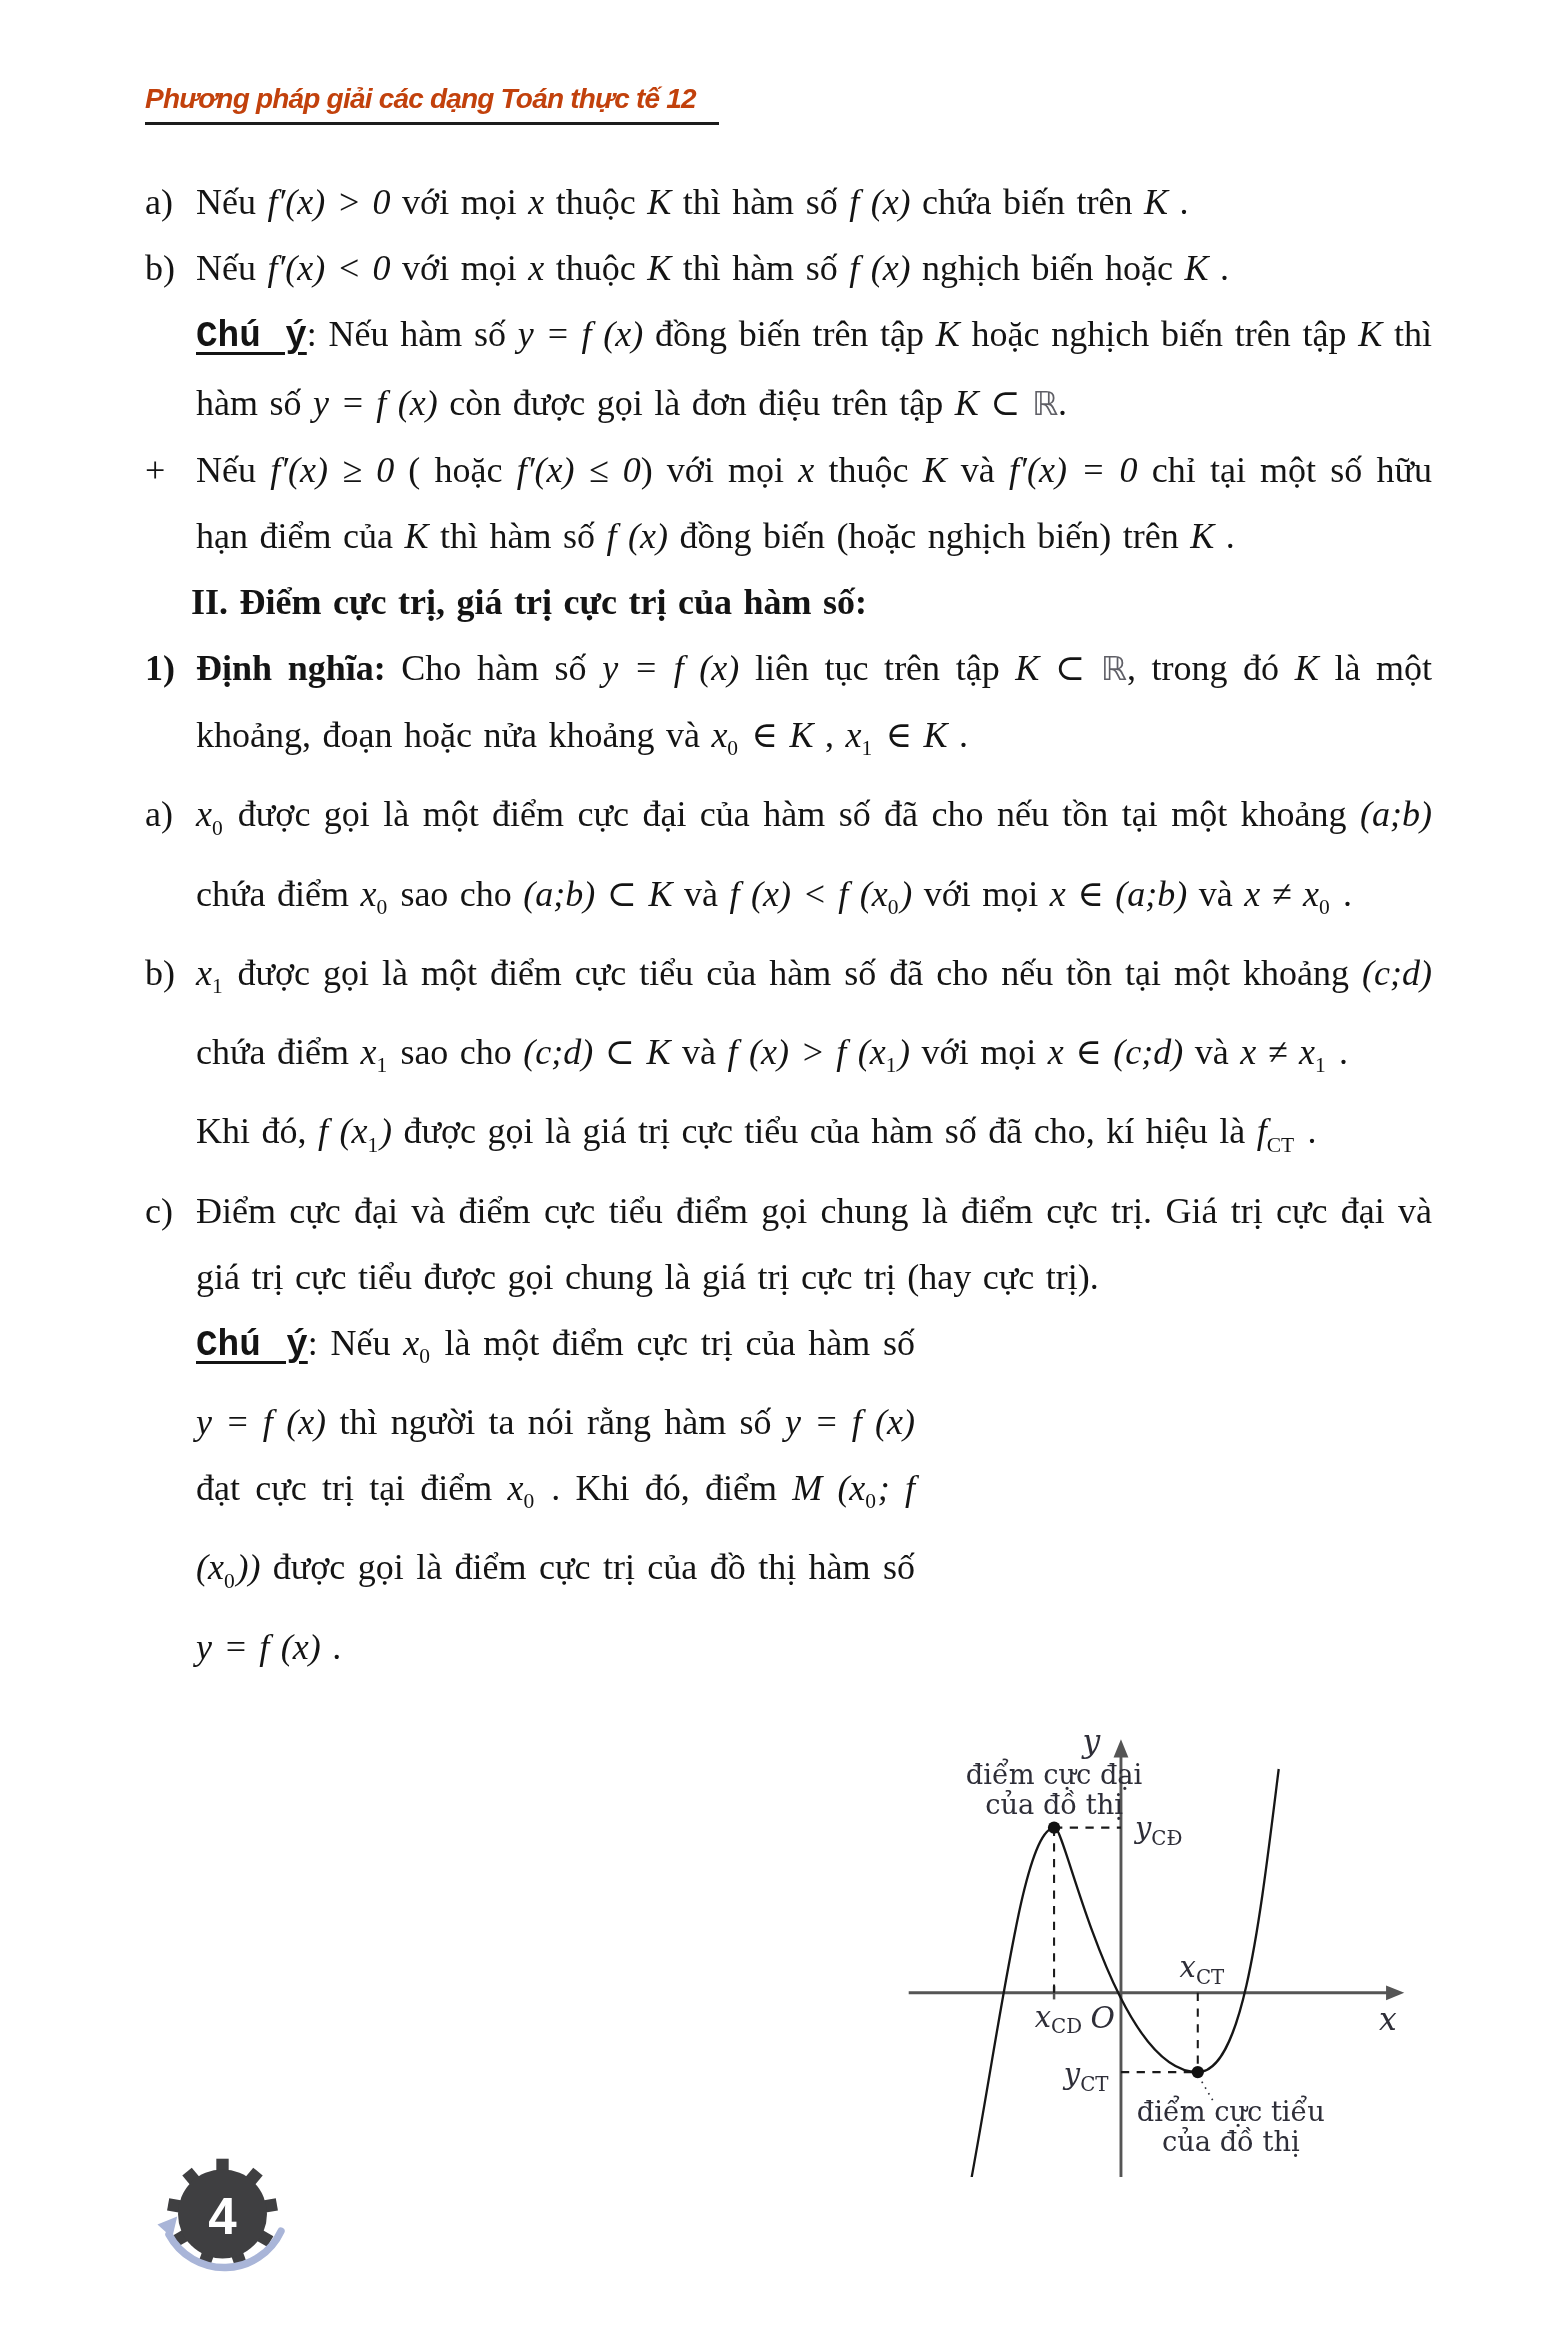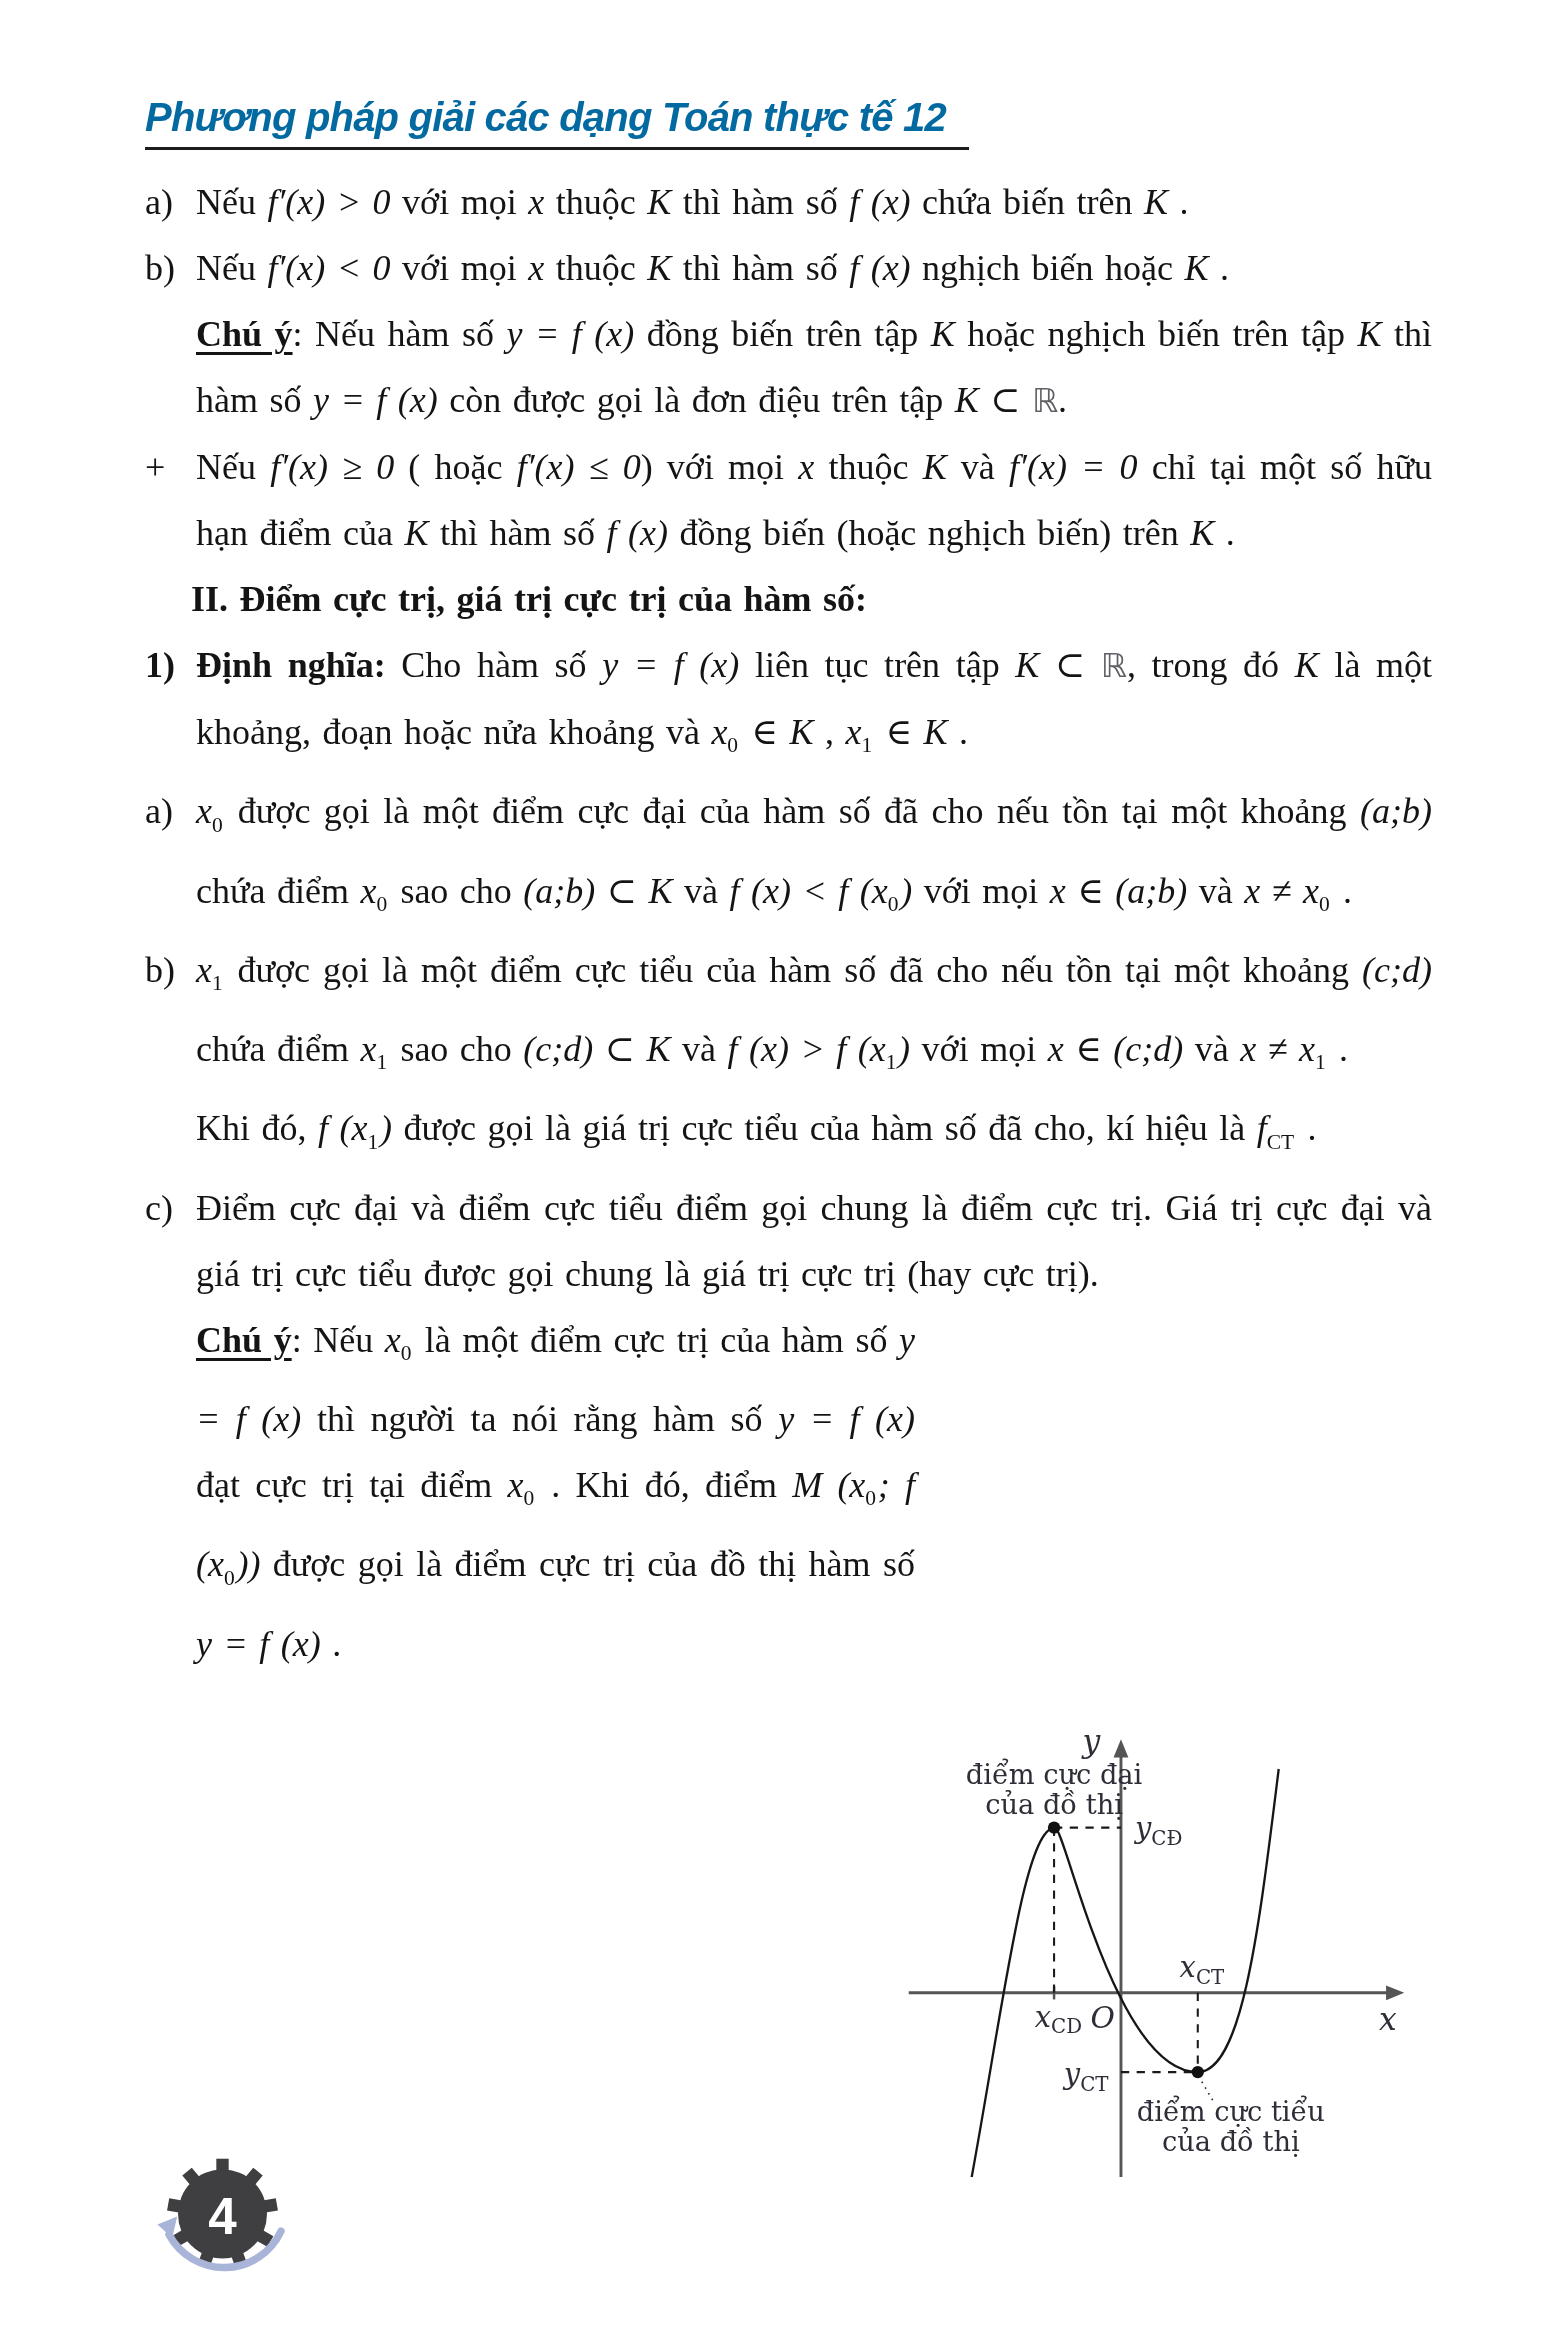--- a/index.html
+++ b/index.html
@@ -2,37 +2,37 @@
 <html style="font-size:13.2px"><head>
 <meta charset="utf-8">
 <style>
   html,body{margin:0;padding:0;}
   body{
     width:1561px;height:2342px;position:relative;background:#ffffff;
     font-family:"Liberation Serif","DejaVu Serif",serif;color:#141414;
     overflow:hidden;
   }
   .header{
-    position:absolute;left:145px;top:95px;
+    position:absolute;left:145px;top:83px;
     font-family:"Liberation Sans","DejaVu Sans",sans-serif;
-    font-style:italic;font-weight:bold;font-size:40px;letter-spacing:-0.8px;
-    color:#0369a1;border-bottom:3.3px solid #1c1c1c;padding:0 23px 6.6px 0;
+    font-style:italic;font-weight:bold;font-size:28px;letter-spacing:-0.8px;
+    color:#c2410c;border-bottom:3.3px solid #1c1c1c;padding:0 23px 6.6px 0;
   }
   .body-text{
     position:absolute;left:145px;top:169px;width:1287px;
     font-size:36px;line-height:66px;word-spacing:2.5px;
   }
   .para{position:relative;text-align:justify;text-align-last:left;padding-left:51px;margin:0;}
   .para.heading{padding-left:0;margin-left:46px;}
   .para.narrow{width:719px;}
   .marker{position:absolute;left:0;top:0;}
   .rn{font-style:normal;}
   .ri{font-style:italic;}
   .rb{font-weight:bold;}
-  .rbu{font-weight:bold;text-decoration:underline;text-decoration-thickness:2.5px;text-underline-offset:5.8px;}
+  .rbu{font-weight:bold;text-decoration:underline;text-decoration-thickness:2.5px;text-underline-offset:5.8px;font-family:Liberation Mono, monospace;}
   .rd{font-size:21.5px;font-style:normal;vertical-align:-8.3px;margin-right:1.7px;}
   .rr{font-family:"DejaVu Sans",sans-serif;color:#5f5f66;font-size:33px;}
   .figure-wrap{position:absolute;left:892px;top:1731px;width:562px;height:446px;}
   .figure-wrap svg{display:block;}
   .fig-label{font-family:"DejaVu Serif",serif;font-style:italic;fill:#2e2e38;}
   .fig-caption{font-family:"DejaVu Serif",serif;fill:#2e2e38;}
   .badge-wrap{position:absolute;left:136px;top:2152px;width:173px;height:165px;}
 </style>
 </head>
 <body>

